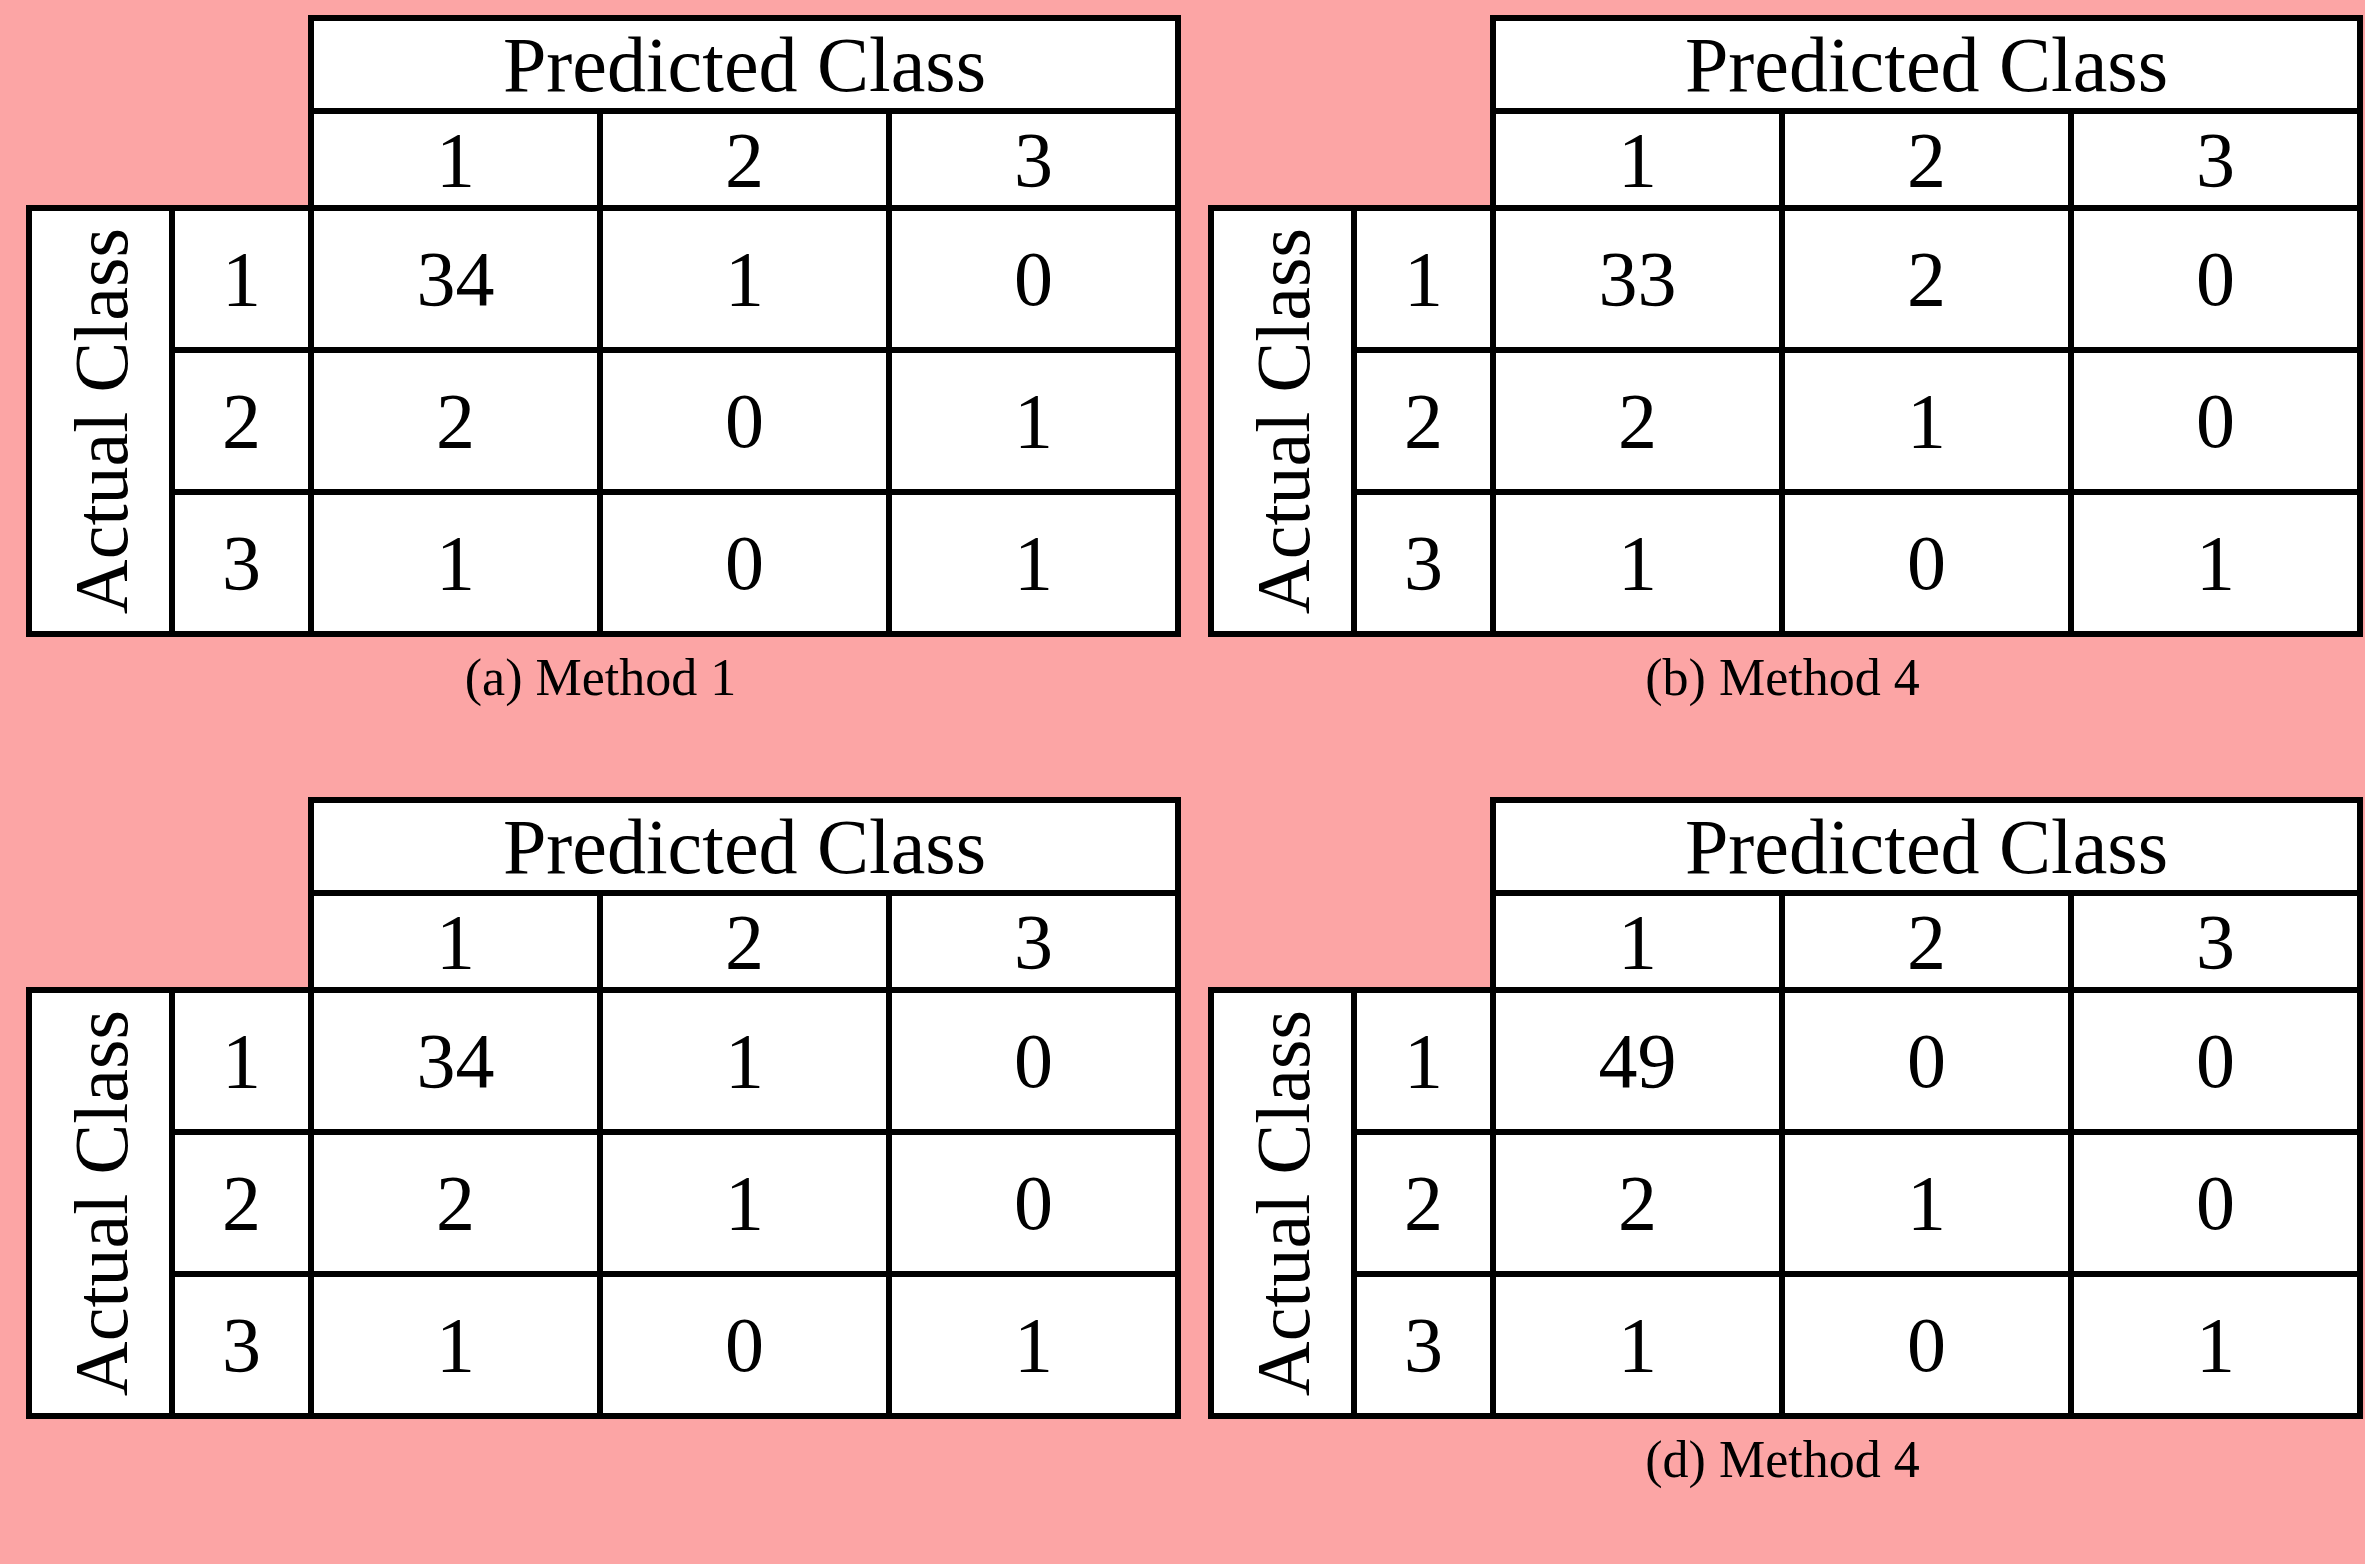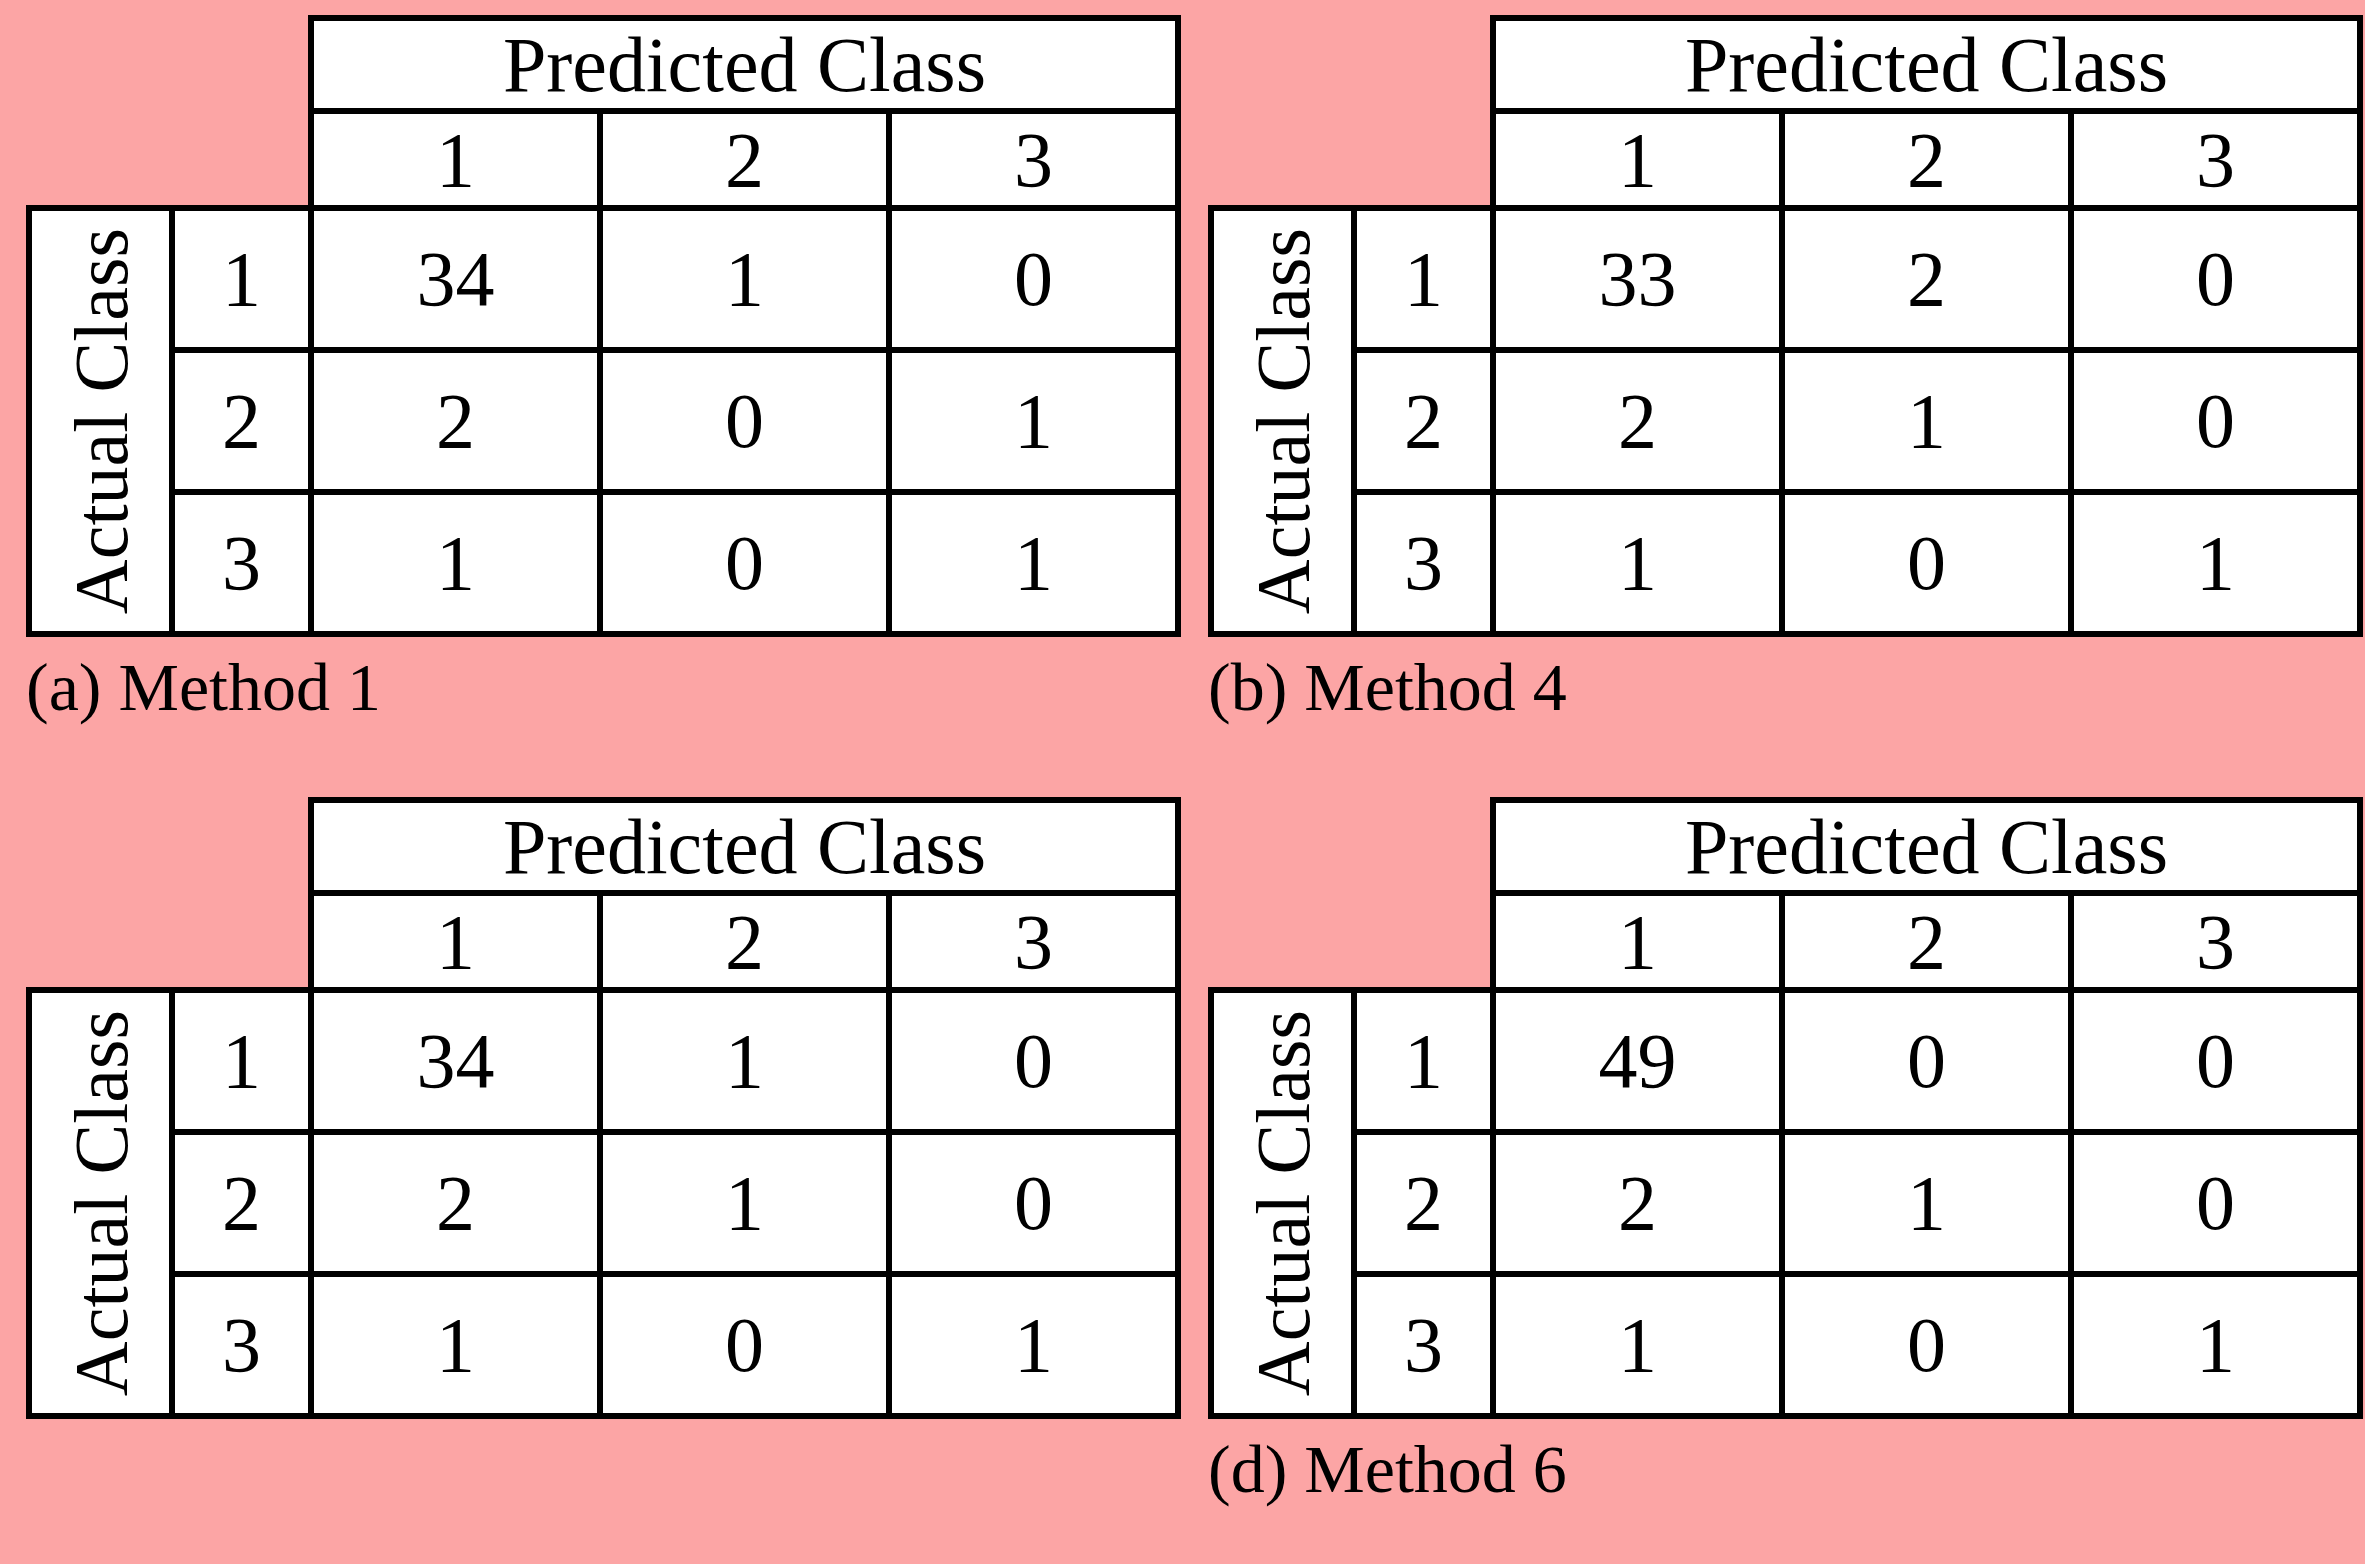--- a/index.html
+++ b/index.html
@@ -47,22 +47,22 @@
   .rot {
     position:absolute; left:50%; top:50%;
     transform:translate(-50%,-50%) rotate(-90deg);
     white-space:nowrap;
     font-size:76px;
   }
 
   .caption {
     position:absolute;
     left:26px; top:648px; width:1149px;
-    text-align:left;
-    font-size:68px;
+    text-align:center;
+    font-size:52px;
     white-space:nowrap;
   }
 </style>
 </head>
 <body>
 
 <div class="page">
 
   <section class="panel" style="--accent: #c7c8ca;">
     <table class="cm">
@@ -233,17 +233,17 @@
           <td class="cell">0</td>
         </tr>
         <tr class="r-data">
           <th class="lab">3</th>
           <td class="cell">1</td>
           <td class="cell">0</td>
           <td class="cell accent">1</td>
         </tr>
       </tbody>
     </table>
-    <div class="caption">(d) Method 6</div>
+    <div class="caption">(d) Method 4</div>
   </section>
 
 </div>
 
 
 </body></html>

